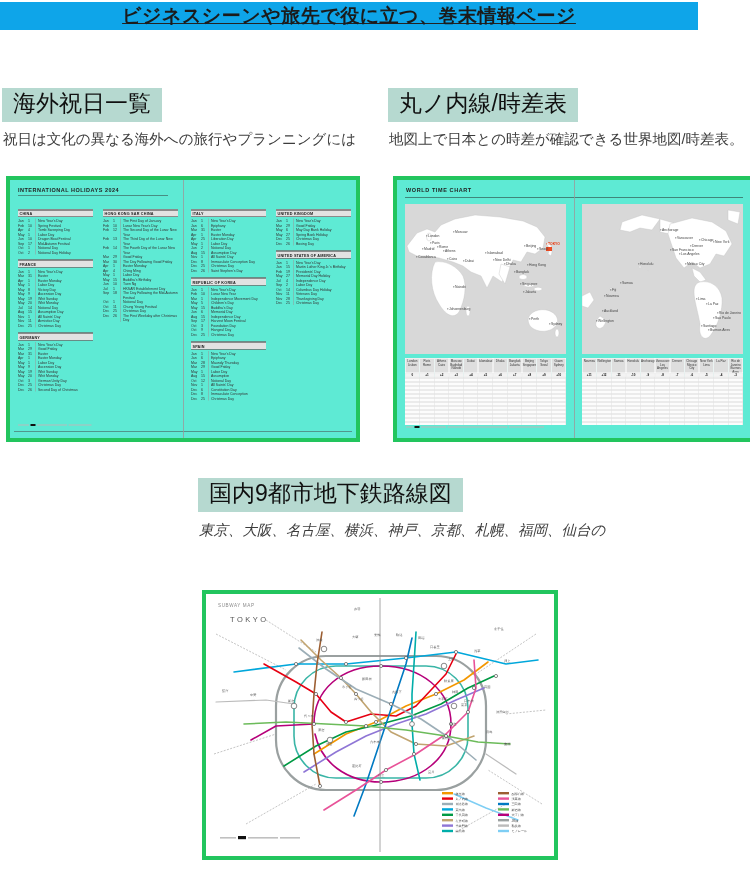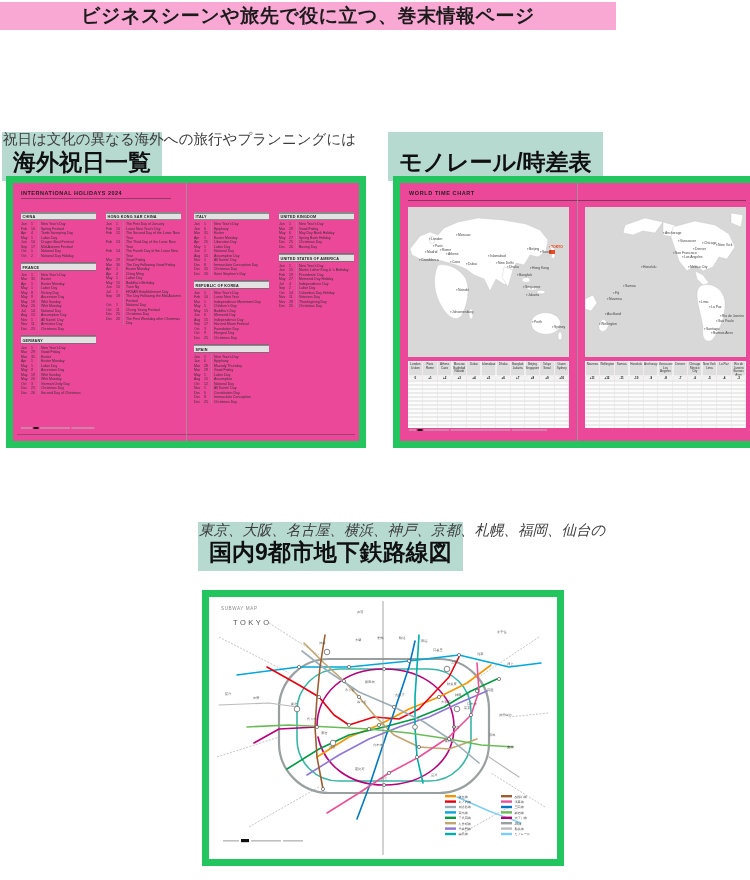--- a/index.html
+++ b/index.html
@@ -1,25 +1,25 @@
 <!DOCTYPE html>
 <html><head>
 <meta charset="utf-8">
 <style>
   html,body{margin:0;padding:0;background:#fff;}
   body{font-family:"Liberation Sans","DejaVu Sans",sans-serif;width:750px;height:880px;position:relative;overflow:hidden;color:#222;}
   .abs{position:absolute;}
   
-  .banner{left:0;top:2px;width:616px;height:28px;background:#f9a8d4;display:flex;align-items:center;justify-content:center;}
+  .banner{left:0;top:2px;width:698px;height:28px;background:#0ea5e9;display:flex;align-items:center;justify-content:center;text-decoration:underline;}
   .banner span{font-size:19px;font-weight:bold;color:#1b1b1b;letter-spacing:.5px;}
   
-  .hl{display:inline-block;background:#b6d9d0;color:#101010;font-size:23px;font-weight:bold;padding:18px 11px 6px;line-height:1.1;margin-top:44px;}
+  .hl{display:inline-block;background:#b6d9d0;color:#101010;font-size:23px;font-weight:normal;padding:3px 11px 6px;line-height:1.1;}
   .desc{font-size:14.5px;color:#3c3c3c;line-height:23px;white-space:nowrap;}
   
-  .page{background:#ec4899;border:7px solid #22c55e;overflow:hidden;}
+  .page{background:#5eead4;border:4px solid #22c55e;overflow:hidden;}
   .half{transform:scale(.5);transform-origin:0 0;position:absolute;left:0;top:0;}
   .fold{position:absolute;top:0;bottom:0;width:1px;background:#9a9a9a;opacity:.8;}
   
   .hol-title{font-size:11px;letter-spacing:1px;color:#222;margin:14px 0 4px 16px;font-weight:bold;}
   .hol-rule{height:0;border-top:1.5px solid #333;width:300px;margin-left:16px;}
   .h-col{position:absolute;top:58px;width:150px;}
   .sec{margin-bottom:10px;}
   .sec-h{border-top:3px double #333;border-bottom:1px solid #333;background:#e2e2e2;font-size:7.5px;font-weight:bold;letter-spacing:.4px;padding:1.5px 3px;color:#222;}
   .sec-rows{margin-top:3px;}
   .h-row{display:grid;grid-template-columns:20px 15px 1fr;font-size:7px;line-height:9px;color:#333;}
@@ -620,23 +620,24 @@
         <div class="chip"></div>
         <div class="fbar" style="width:60px"></div>
         <div class="fbar" style="width:46px"></div>
     </div>
     <div class="pg-bottomrule" style="left:8px;right:8px;top:502px;"></div>
   </div>
   <div class="fold" style="left:173px;"></div>
 </div>
 
 <div class="abs" style="left:388px;top:88px;">
-  <span class="hl">モノレール/時差表</span>
+  <span class="hl">丸ノ内線/時差表</span>
 </div>
 <div class="abs desc" style="left:389px;top:128px;">
+  <div>地図上で日本との時差が確認できる世界地図/時差表。</div>
 </div>
 
 <div class="abs page" style="left:393px;top:176px;width:354px;height:258px;">
   <div class="half" style="width:708px;height:516px;">
     <div class="wt-title">WORLD TIME CHART</div>
     <div class="wt-rule"></div>
 
     <div class="mapbox" style="left:16px;top:48px;width:322px;height:300px;">
       <svg id="map-east" width="322" height="300" viewBox="0 0 161 150">
         <rect x="0" y="0" width="161" height="150" fill="#d8d8d8"></rect>

